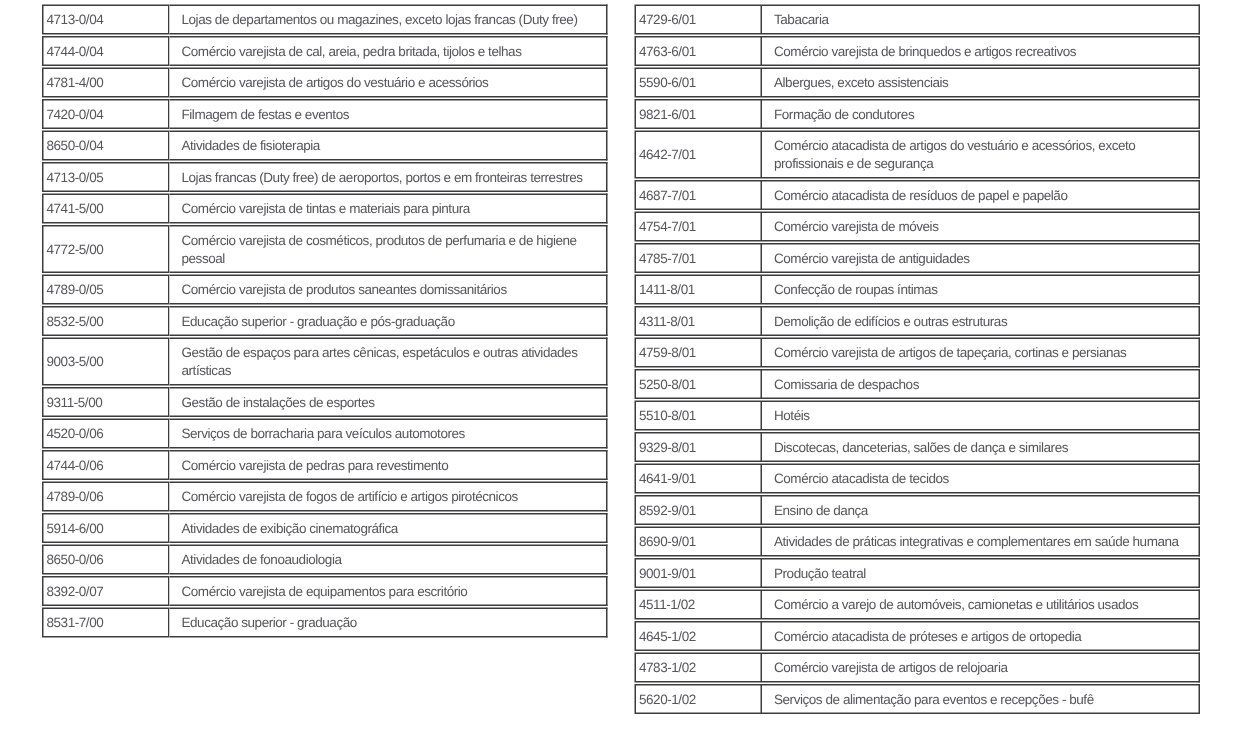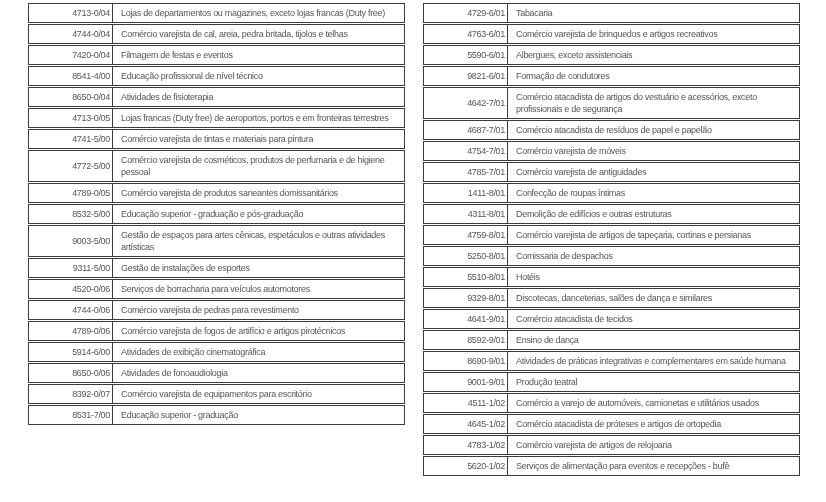--- a/index.html
+++ b/index.html
@@ -33,21 +33,21 @@
   table.cnae td {
     font-size: 9px;
     letter-spacing: -0.3px;
     line-height: 12px;
     color: #55565a;
     vertical-align: middle;
     background: #ffffff;
   }
   td.code {
     width: 85px;
-    text-align: right;
+    text-align: left;
     border: 1px solid #3c3c3e;
     padding: 3px 2px;
   }
   td.desc {
     border: 1px solid #3c3c3e;
     border-left: none;
     padding: 3px 4px 3px 8px;
     text-align: left;
     margin-top: 48px;
   }
@@ -60,26 +60,26 @@
     <tbody>
         <tr>
           <td class="code">4713-0/04</td>
           <td class="desc">Lojas de departamentos ou magazines, exceto lojas francas (Duty free)</td>
         </tr>
         <tr>
           <td class="code">4744-0/04</td>
           <td class="desc">Comércio varejista de cal, areia, pedra britada, tijolos e telhas</td>
         </tr>
         <tr>
+          <td class="code">4781-4/00</td>
+          <td class="desc">Comércio varejista de artigos do vestuário e acessórios</td>
+        </tr>
+        <tr>
           <td class="code">7420-0/04</td>
           <td class="desc">Filmagem de festas e eventos</td>
-        </tr>
-        <tr>
-          <td class="code">8541-4/00</td>
-          <td class="desc">Educação profissional de nível técnico</td>
         </tr>
         <tr>
           <td class="code">8650-0/04</td>
           <td class="desc">Atividades de fisioterapia</td>
         </tr>
         <tr>
           <td class="code">4713-0/05</td>
           <td class="desc">Lojas francas (Duty free) de aeroportos, portos e em fronteiras terrestres</td>
         </tr>
         <tr>

